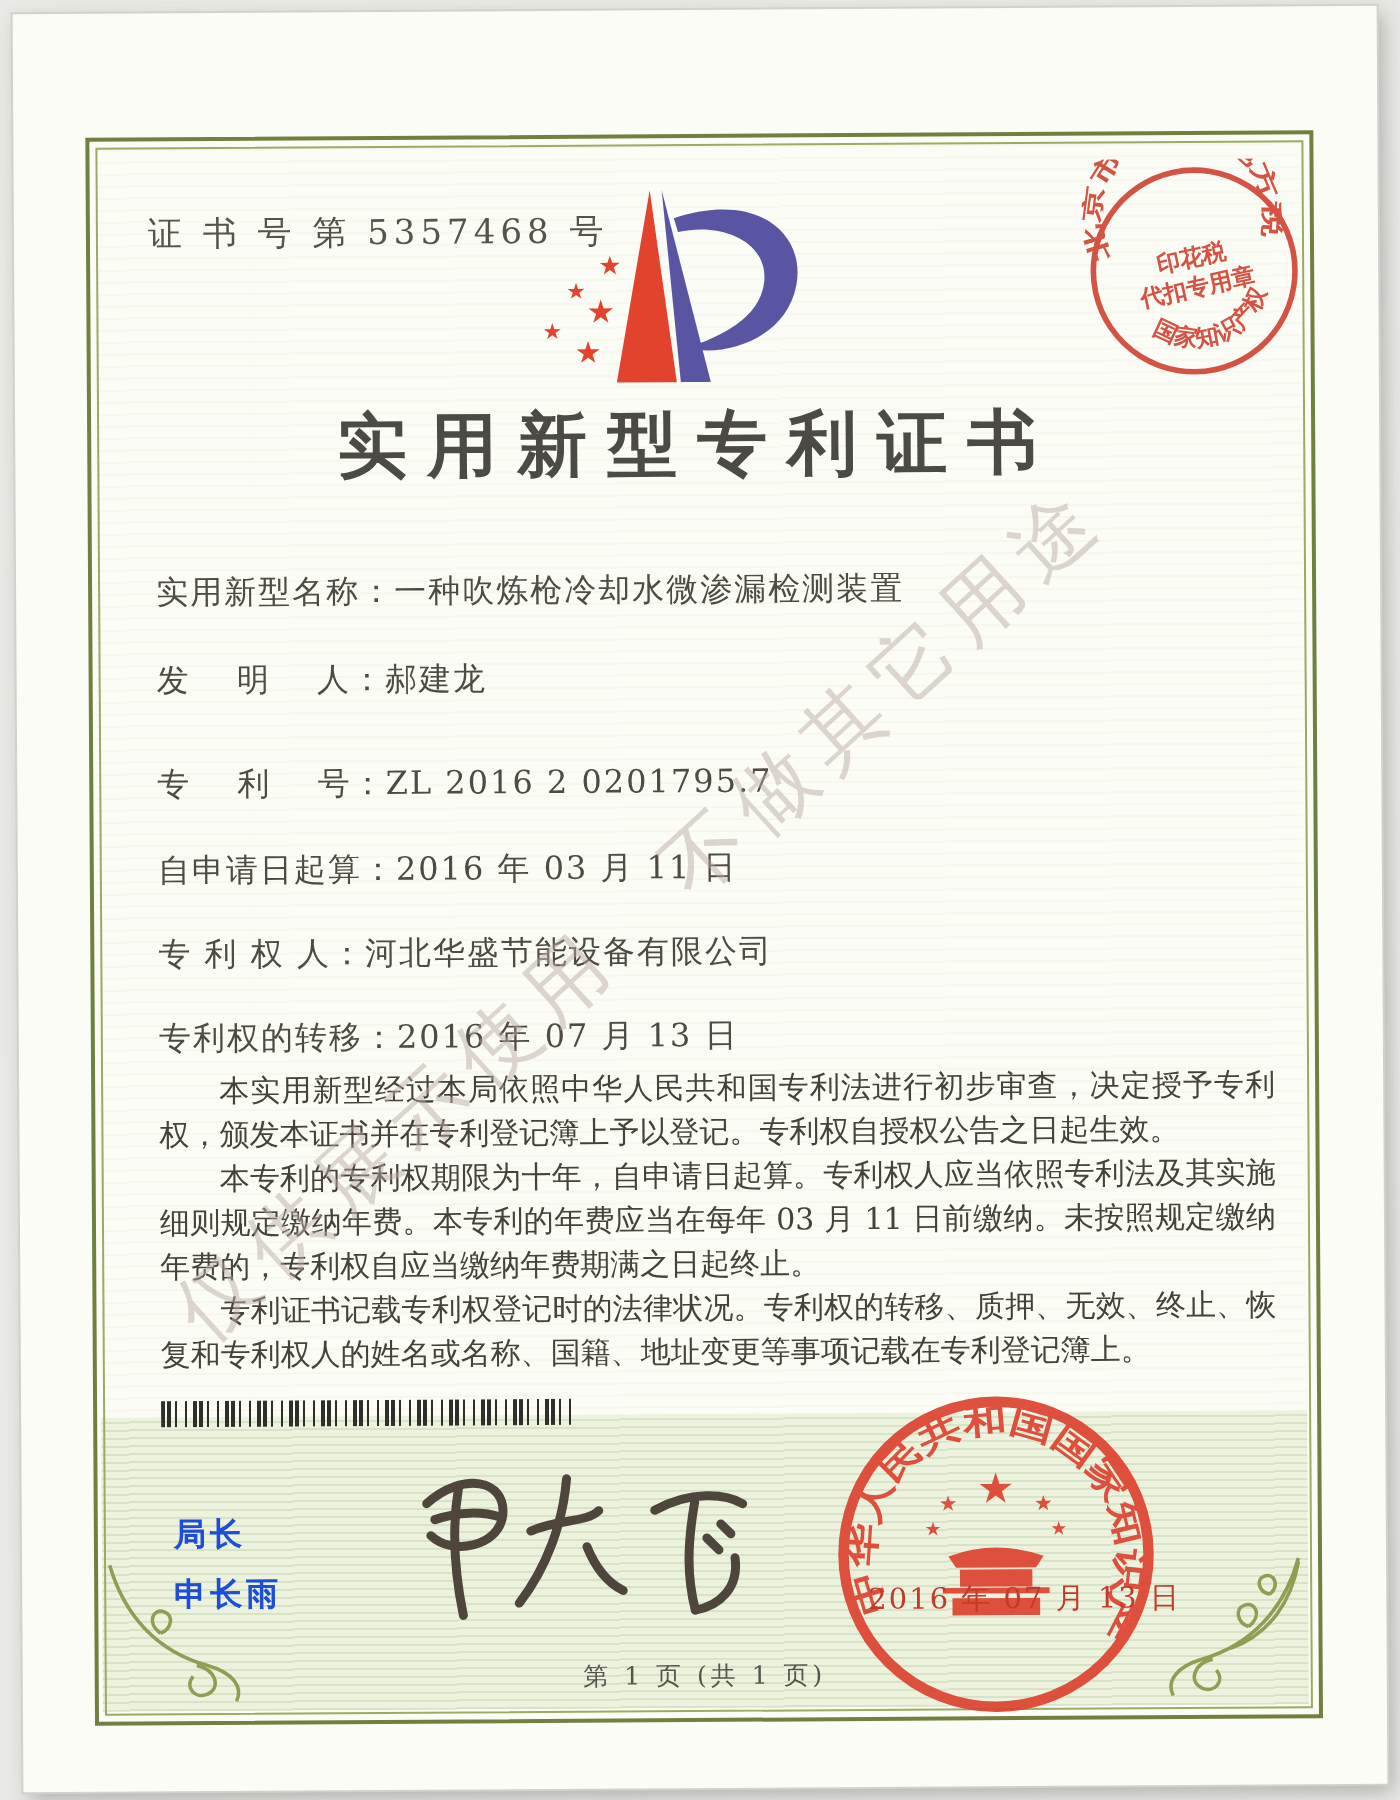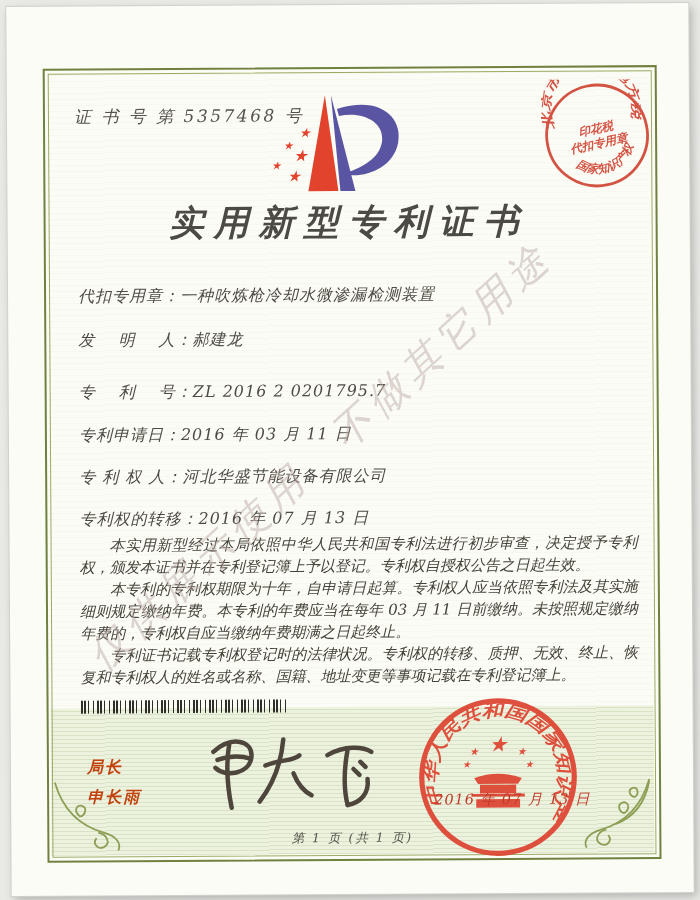--- a/index.html
+++ b/index.html
@@ -1,17 +1,17 @@
 <!DOCTYPE html>
 <html><head>
 <meta charset="utf-8">
 <style>
   html,body{margin:0;padding:0;}
   body{width:700px;height:900px;background:#e9e9e6;font-family:"DejaVu Serif","Liberation Serif",serif;overflow:hidden;}
-  .stage{position:relative;width:700px;height:874px;font-style:italic;}
+  .stage{position:relative;width:700px;height:874px;}
   .paper{position:absolute;left:9px;top:5px;width:682px;height:889px;background:#fcfcf6;
          transform:rotate(-0.35deg);box-shadow:0 0 0 1px #d2d2cc,3px 4px 10px rgba(70,70,65,.35);}
   .frame{position:absolute;left:36px;top:62px;width:610px;height:790px;border:2.5px solid #70813f;}
   .frame-inner{position:absolute;left:3px;top:3px;right:3px;bottom:3px;border:1px solid #9aab63;}
   .band{position:absolute;left:40px;top:702px;width:603px;height:147px;background:#edf2df;
         background-image:repeating-linear-gradient(0deg,rgba(140,175,110,.22) 0 1px,rgba(0,0,0,0) 1px 4px);}
   .texture{position:absolute;left:40px;top:66px;width:603px;height:783px;
         background-image:repeating-linear-gradient(0deg,rgba(205,205,170,.10) 0 1px,rgba(0,0,0,0) 1px 6px);}
   .certno{position:absolute;left:67px;top:99px;font-size:17px;letter-spacing:2.5px;color:#55534b;}
   .logo{position:absolute;left:242px;top:84px;width:160px;height:112px;}
@@ -19,21 +19,21 @@
   .title{position:absolute;left:0;top:194px;width:682px;text-align:center;font-size:35px;font-weight:700;
          letter-spacing:10px;color:#4c4a45;}
   .field{position:absolute;left:70px;font-size:16px;color:#4d4b43;letter-spacing:1px;white-space:nowrap;}
   .f0{top:280px;} .f1{top:324px;} .f2{top:376px;} .f3{top:419px;} .f4{top:461px;} .f5{top:503px;}
   .bodytext{position:absolute;left:70px;top:528px;width:558px;font-size:15px;line-height:22px;
             color:#454339;text-align:justify;}
   .bodytext p{margin:0;text-indent:2em;}
   .barcode{position:absolute;left:70px;top:694px;width:206px;height:13px;
      background:repeating-linear-gradient(90deg,#2e2e2a 0 2px,rgba(0,0,0,0) 2px 3px,#2e2e2a 3px 5px,
      rgba(0,0,0,0) 5px 7px,#2e2e2a 7px 8px,rgba(0,0,0,0) 8px 12px,#2e2e2a 12px 13px,rgba(0,0,0,0) 13px 16px);}
-  .signer{position:absolute;left:76px;top:746px;font-size:16px;font-weight:600;color:#c2410c;line-height:30px;letter-spacing:2px;}
+  .signer{position:absolute;left:76px;top:746px;font-size:16px;font-weight:600;color:#1d4ed8;line-height:30px;letter-spacing:2px;}
   .signature{position:absolute;left:188px;top:716px;width:195px;height:100px;}
   .seal{position:absolute;left:406px;top:692px;width:162px;height:162px;opacity:.92;}
   .sealdate{position:absolute;left:423px;top:786px;font-size:14.5px;color:#c23a2a;letter-spacing:1px;z-index:6;}
   .footer{position:absolute;left:0;top:825px;width:682px;text-align:center;font-size:12.5px;color:#56544c;letter-spacing:2px;}
   .watermark{position:absolute;left:84px;top:628px;transform:rotate(-42deg);transform-origin:0 50%;
      font-size:40px;letter-spacing:7px;color:rgba(185,170,165,.48);white-space:nowrap;z-index:5;pointer-events:none;}
   .orn{position:absolute;width:72px;height:72px;}
   .orn-br{left:568px;top:774px;}
   .orn-bl{left:42px;top:774px;transform:scaleX(-1);}
   .seal-ring-text{font-size:18px;font-weight:700;}
@@ -75,24 +75,24 @@
         </defs>
         <text class="tax-text"><textPath href="#taxtop" startOffset="2" textLength="210" lengthAdjust="spacingAndGlyphs">北京市海淀区地方税务局</textPath></text>
         <text class="tax-text"><textPath href="#taxbot" startOffset="6" textLength="88" lengthAdjust="spacingAndGlyphs">国家知识产权局</textPath></text>
         <text x="60" y="57" text-anchor="middle" class="tax-text">印花税</text>
         <text x="60" y="73" text-anchor="middle" class="tax-text">代扣专用章</text>
       </g>
     </svg>
 
     <div class="title">实用新型专利证书</div>
 
-    <div class="field f0"><span>代扣专用章：</span><span>一种吹炼枪冷却水微渗漏检测装置</span></div>
+    <div class="field f0"><span>实用新型名称：</span><span>一种吹炼枪冷却水微渗漏检测装置</span></div>
     <div class="field f1"><span>发　 明　 人：</span><span>郝建龙</span></div>
     <div class="field f2"><span>专　 利　 号：</span><span>ZL 2016 2 0201795.7</span></div>
-    <div class="field f3"><span>专利申请日：</span><span>2016 年 03 月 11 日</span></div>
+    <div class="field f3"><span>自申请日起算：</span><span>2016 年 03 月 11 日</span></div>
     <div class="field f4"><span>专 利 权 人：</span><span>河北华盛节能设备有限公司</span></div>
     <div class="field f5"><span>专利权的转移：</span><span>2016 年 07 月 13 日</span></div>
 
     <div class="bodytext">
       <p>本实用新型经过本局依照中华人民共和国专利法进行初步审查，决定授予专利权，颁发本证书并在专利登记簿上予以登记。专利权自授权公告之日起生效。</p>
       <p>本专利的专利权期限为十年，自申请日起算。专利权人应当依照专利法及其实施细则规定缴纳年费。本专利的年费应当在每年 03 月 11 日前缴纳。未按照规定缴纳年费的，专利权自应当缴纳年费期满之日起终止。</p>
       <p>专利证书记载专利权登记时的法律状况。专利权的转移、质押、无效、终止、恢复和专利权人的姓名或名称、国籍、地址变更等事项记载在专利登记簿上。</p>
     </div>
 
     <div class="watermark">仅供展示使用　不做其它用途</div>

